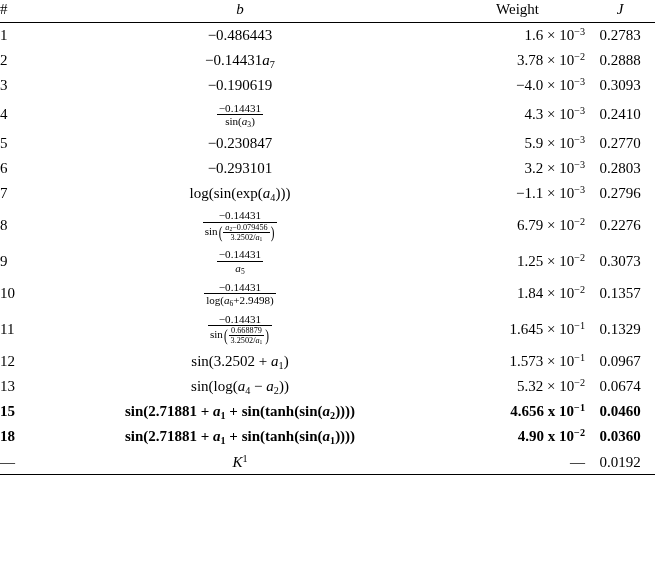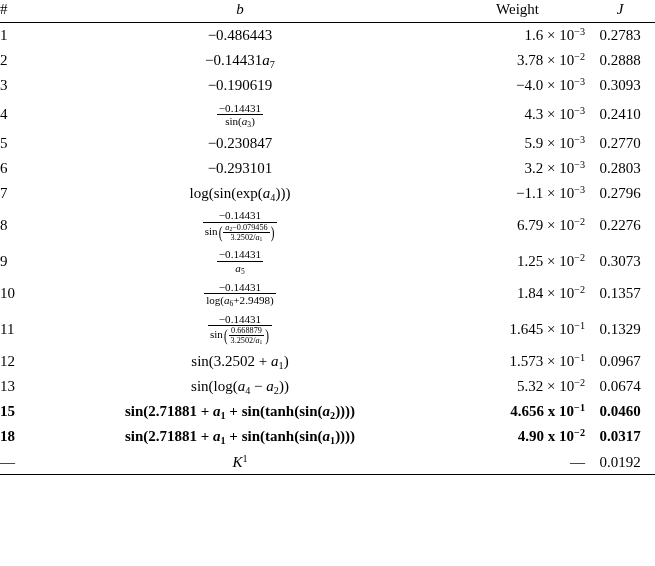--- a/index.html
+++ b/index.html
@@ -134,21 +134,21 @@
       <tr class="bold">
         <td class="c-num">15</td>
         <td class="c-b">sin(2.71881 + <i>a</i><sub>1</sub> + sin(tanh(sin(<i>a</i><sub>2</sub>))))</td>
         <td class="c-w">4.656 x 10<sup>−1</sup></td>
         <td class="c-j">0.0460</td>
       </tr>
       <tr class="bold">
         <td class="c-num">18</td>
         <td class="c-b">sin(2.71881 + <i>a</i><sub>1</sub> + sin(tanh(sin(<i>a</i><sub>1</sub>))))</td>
         <td class="c-w">4.90 x 10<sup>−2</sup></td>
-        <td class="c-j">0.0317</td>
+        <td class="c-j">0.0360</td>
       </tr>
       <tr>
         <td class="c-num">—</td>
         <td class="c-b"><i>K</i><sup>1</sup></td>
         <td class="c-w">—</td>
         <td class="c-j">0.0192</td>
       </tr>
     </tbody>
 </table>
 

